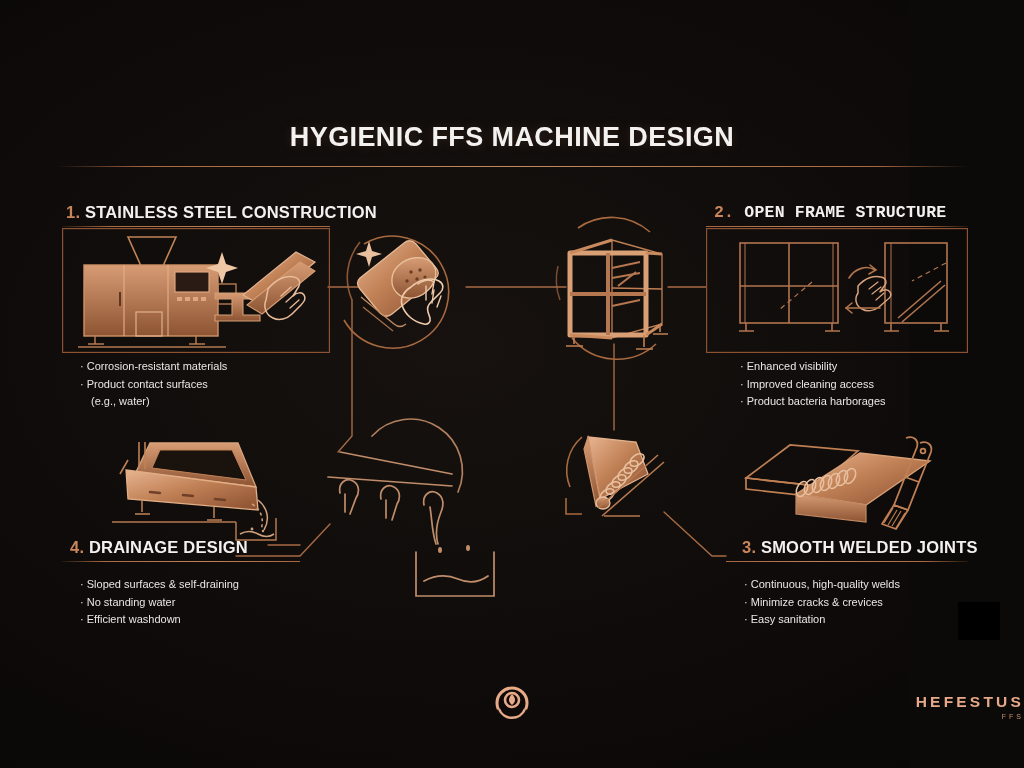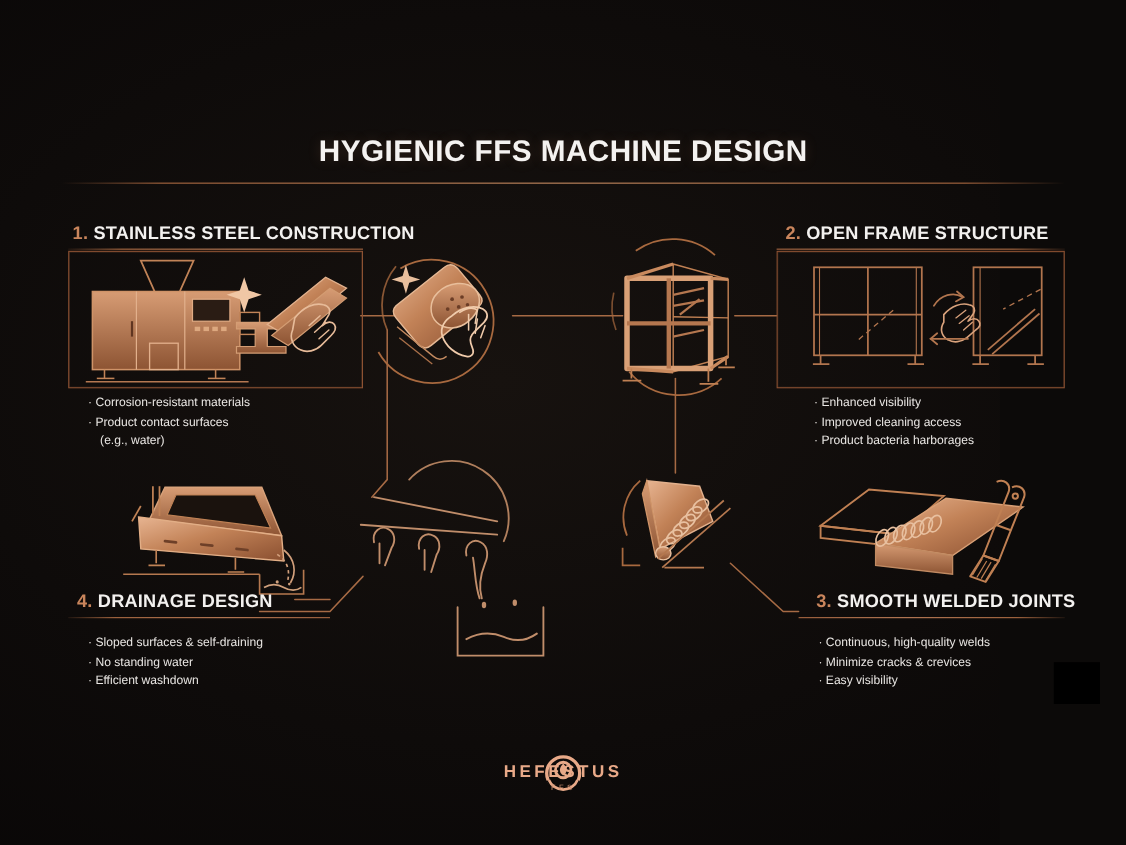--- a/index.html
+++ b/index.html
@@ -46,21 +46,21 @@
 
   
   .panel {
     position: absolute; border: 1px solid #8d5232;
     box-shadow: 0 0 0 0.5px rgba(190,120,80,0.25) inset;
   }
   
   #art { position: absolute; left: 0; top: 0; width: 1024px; height: 768px; }
 
   
-  #logo { position: absolute; left: 0; top: 690px; width: 1024px; text-align: center; }
+  #logo { position: absolute; left: 0; top: 690px; width: 1024px; text-align: right; }
   #logo-word {
     font-size: 15.5px; font-weight: bold; letter-spacing: 3.2px;
     color: #e8a988; margin-top: 3px;
   }
   #logo-sub { font-size: 7px; letter-spacing: 3px; color: #c98f72; margin-top: 2px; }
 
   
   #artifact { position: absolute; left: 958px; top: 602px; width: 42px; height: 38px; background: #000; }
 </style>
 </head>
@@ -419,21 +419,21 @@
     <span class="sec-num">1.</span>
     <span>STAINLESS STEEL CONSTRUCTION</span>
   </div>
   <div class="sec-rule" style="left:62px; top:226px; width:268px;"></div>
   <div class="bullets" style="left:80px; top:358px;">
     <div class="b">Corrosion-resistant materials</div>
     <div class="b">Product contact surfaces</div>
     <div class="sub">(e.g., water)</div>
   </div>
 
-  <div class="sec-head" style="left:714px; top:203px;">
+  <div class="sec-head" style="left:714px; top:203px;font-family:Liberation Mono, monospace;">
     <span class="sec-num">2.</span>
     <span>OPEN FRAME STRUCTURE</span>
   </div>
   <div class="sec-rule rtl" style="left:706px; top:226px; width:262px;"></div>
   <div class="bullets" style="left:740px; top:358px;">
     <div class="b">Enhanced visibility</div>
     <div class="b">Improved cleaning access</div>
     <div class="b">Product bacteria harborages</div>
   </div>
 
@@ -449,21 +449,21 @@
   </div>
 
   <div class="sec-head" style="left:742px; top:538px;">
     <span class="sec-num">3.</span>
     <span>SMOOTH WELDED JOINTS</span>
   </div>
   <div class="sec-rule rtl" style="left:726px; top:561px; width:242px;"></div>
   <div class="bullets" style="left:744px; top:576px;">
     <div class="b">Continuous, high-quality welds</div>
     <div class="b">Minimize cracks &amp; crevices</div>
-    <div class="b">Easy visibility</div>
+    <div class="b">Easy sanitation</div>
   </div>
 
   <div id="logo">
     <div id="logo-word">HEFESTUS</div>
     <div id="logo-sub">FFS</div>
   </div>
 
   <div id="artifact"></div>
 
 </div>

